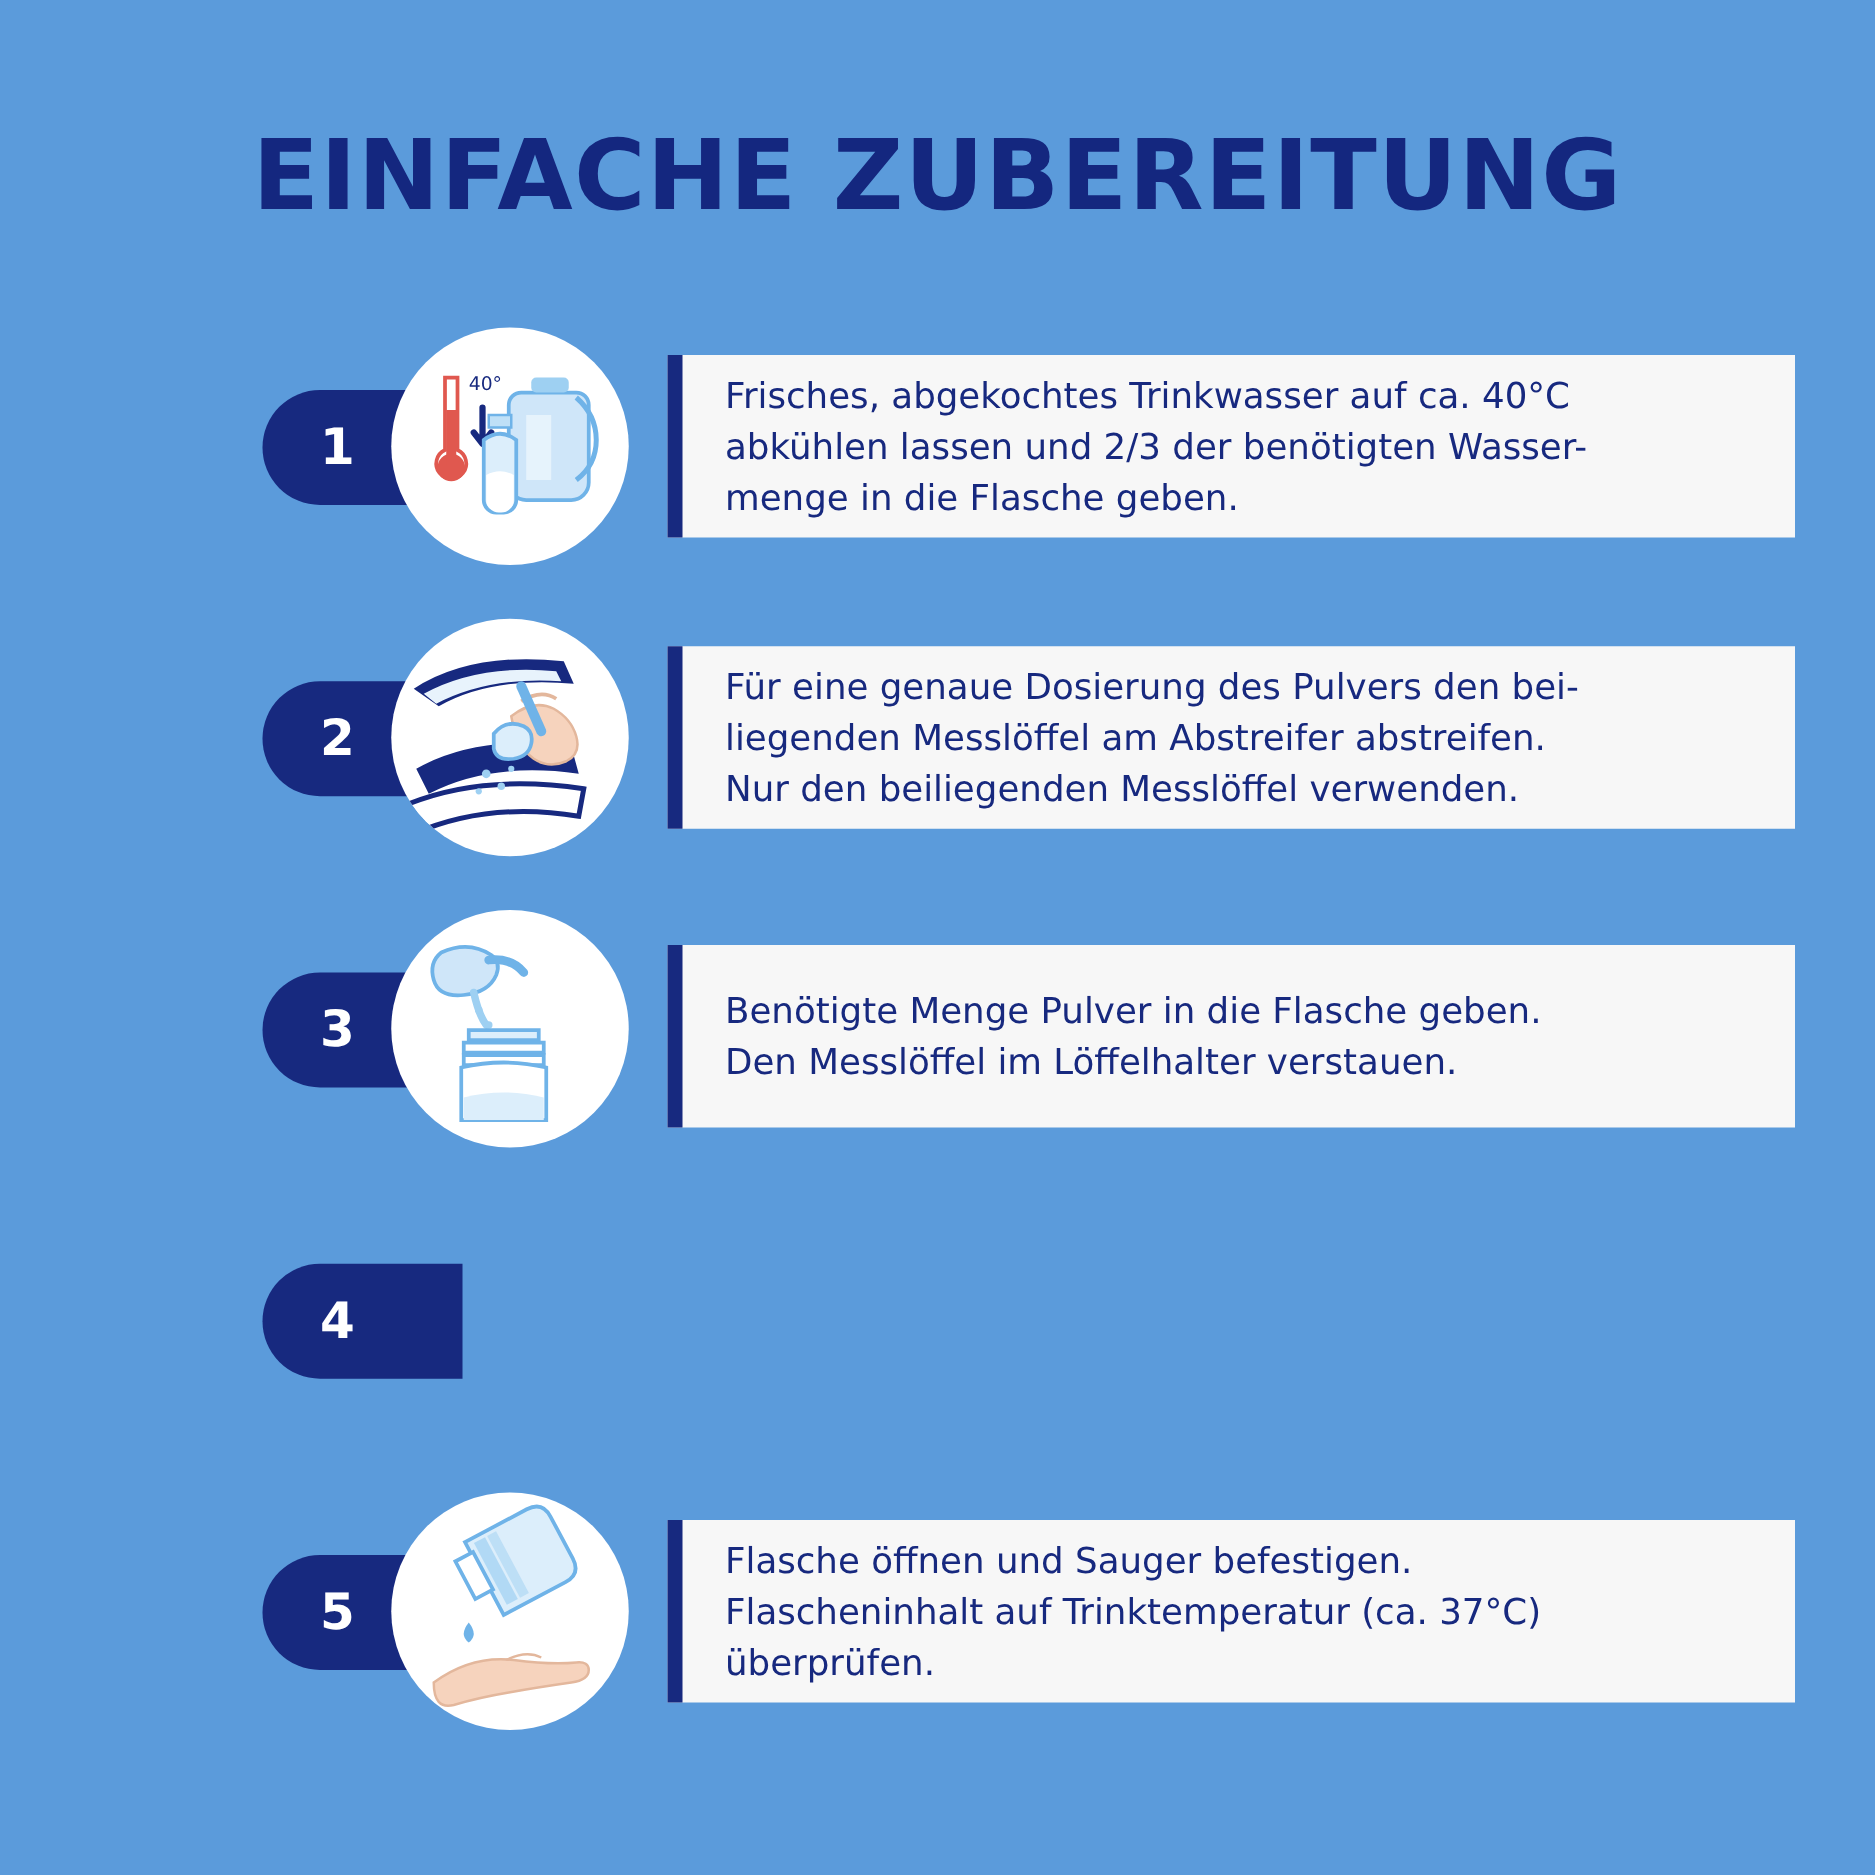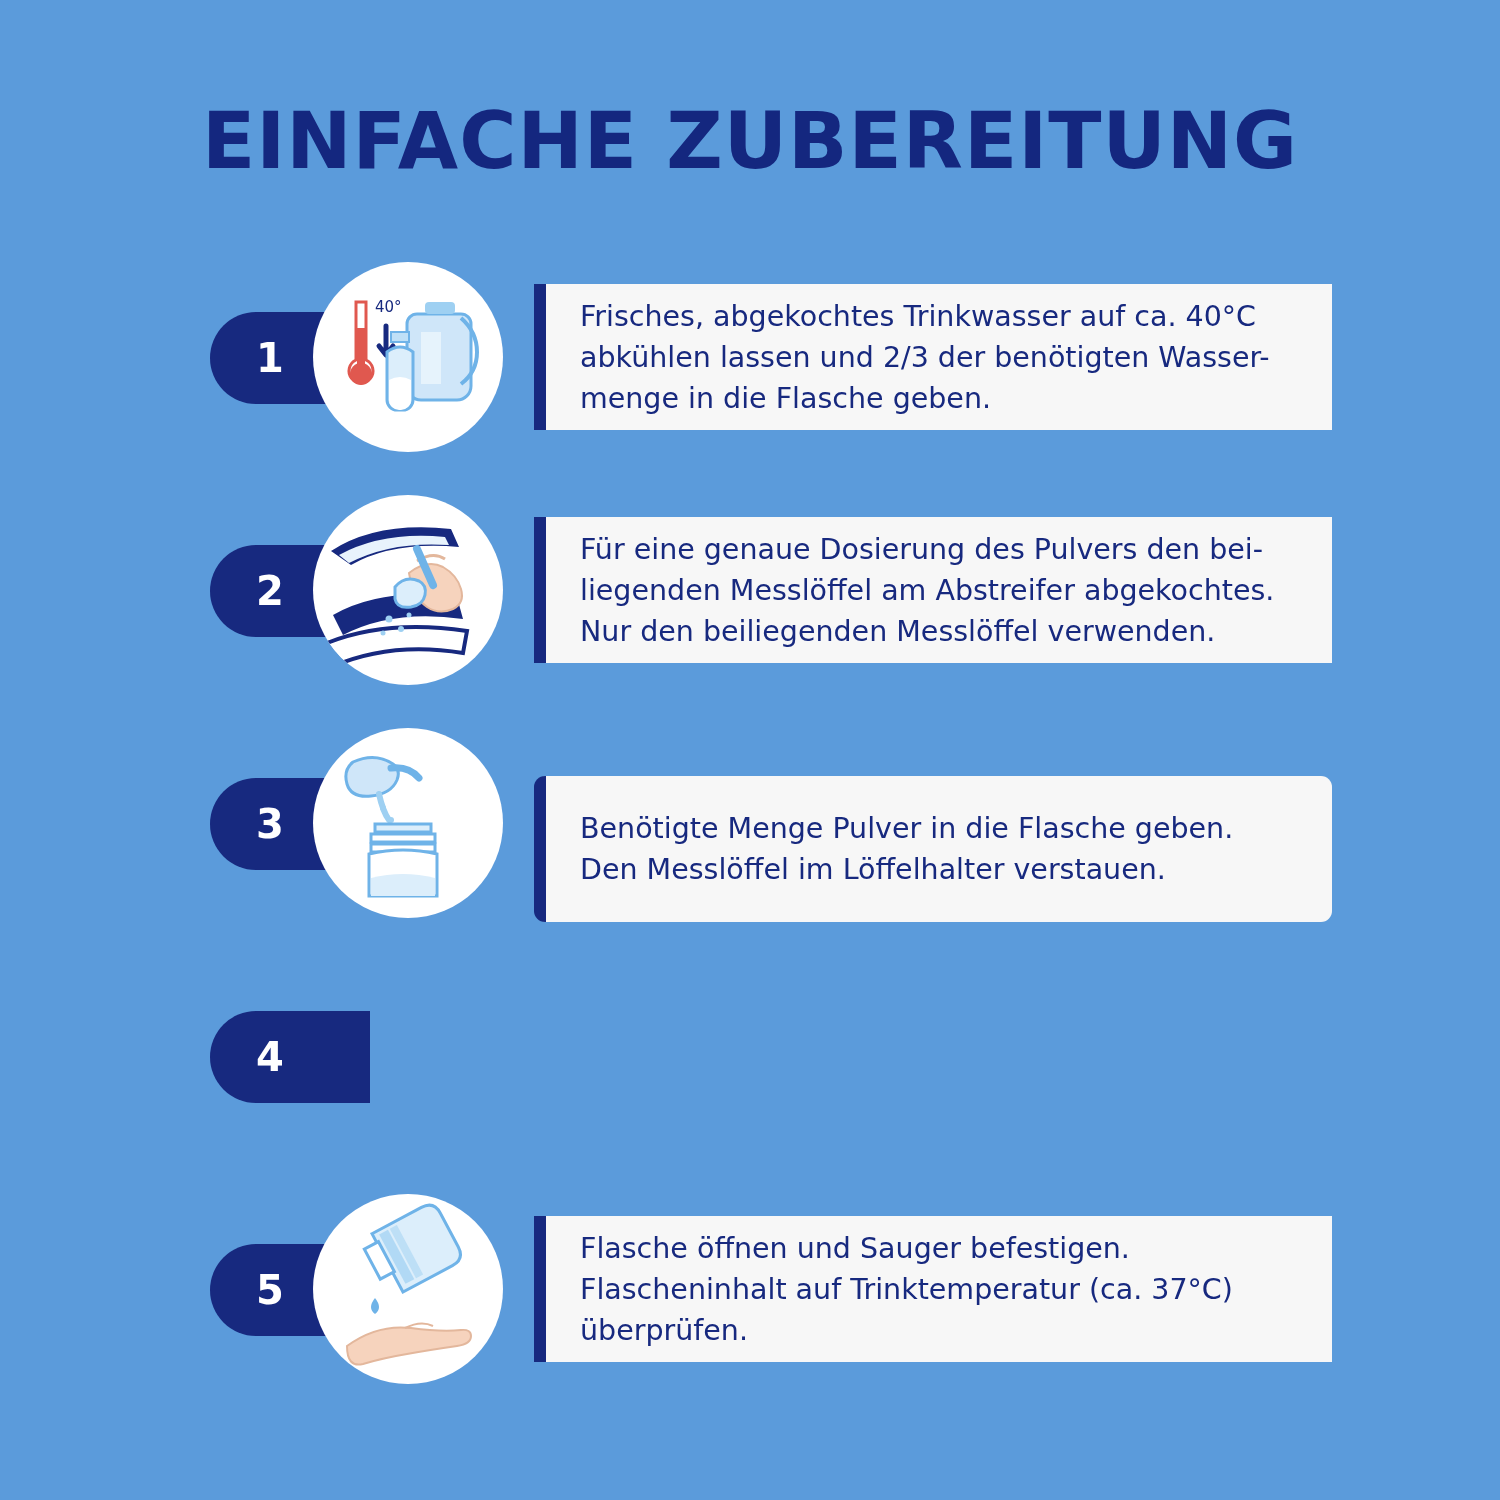--- a/index.html
+++ b/index.html
@@ -83,41 +83,41 @@
     display: block;
     width: 190px;
     height: 190px;
   }
 
   
   .text-card {
     position: absolute;
     left: 534px;
     top: 22px;
-    width: 798px;
+    width: 902px;
     min-height: 146px;
     background: #f7f7f7;
     border-left: 12px solid #17297f;
     box-sizing: border-box;
     display: flex;
     align-items: center;
   }
   .card-text {
     padding: 16px 26px 16px 34px;
     color: #17297f;
     font-size: 28.5px;
     line-height: 41px;
     font-family: "DejaVu Sans", sans-serif;
     white-space: pre-line;
   }
 
   
   .step.s1 .text-card { top: 22px; height: 146px; }
   .step.s2 .text-card { top: 22px; height: 146px; }
-  .step.s3 .text-card { top: 48px; height: 118px; border-radius: 11px; }
+  .step.s3 .text-card { top: 28px; height: 118px; }
   .step.s4 .text-card { top: 8px;  height: 174px; }
   .step.s5 .text-card { top: 22px; height: 146px; }
 </style>
 </head>
 <body>
 
 <div class="page">
 
   <div class="title">EINFACHE ZUBEREITUNG</div>
 
@@ -169,21 +169,21 @@
           <path d="M104 54 l16 36" fill="none" stroke="#6fb3e8" stroke-width="8" stroke-linecap="round"></path>
 
           <circle cx="76" cy="124" r="3.5" fill="#9ed0f2"></circle>
           <circle cx="88" cy="134" r="3" fill="#9ed0f2"></circle>
           <circle cx="70" cy="138" r="2.5" fill="#9ed0f2"></circle>
           <circle cx="96" cy="120" r="2.5" fill="#9ed0f2"></circle>
         </svg>
       </div>
       <div class="text-card">
         <div class="card-text">Für eine genaue Dosierung des Pulvers den bei-
-liegenden Messlöffel am Abstreifer abgekochtes.
+liegenden Messlöffel am Abstreifer abstreifen.
 Nur den beiliegenden Messlöffel verwenden.</div>
       </div>
     </div>
 
     <div class="step s3">
       <div class="num-pill">3</div>
       <div class="icon-circle">
         <svg viewBox="0 0 190 190" xmlns="http://www.w3.org/2000/svg">
 
           <path d="M40 34 q22 -10 40 2 q8 6 4 16 q-6 14 -26 16 q-20 2 -24 -12 q-4 -14 6 -22 z" fill="#cfe6f9" stroke="#6fb3e8" stroke-width="3"></path>

